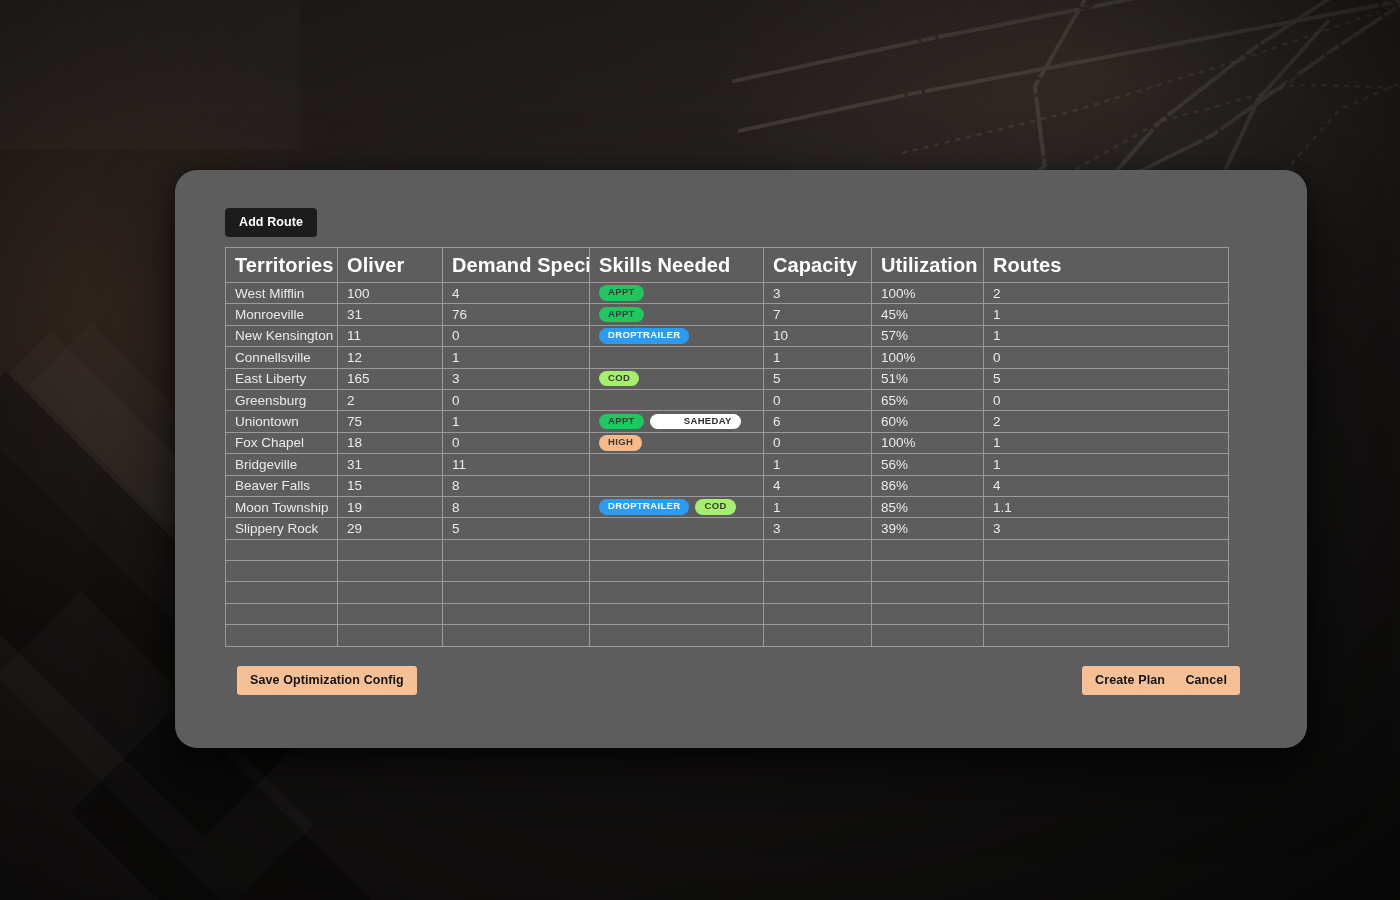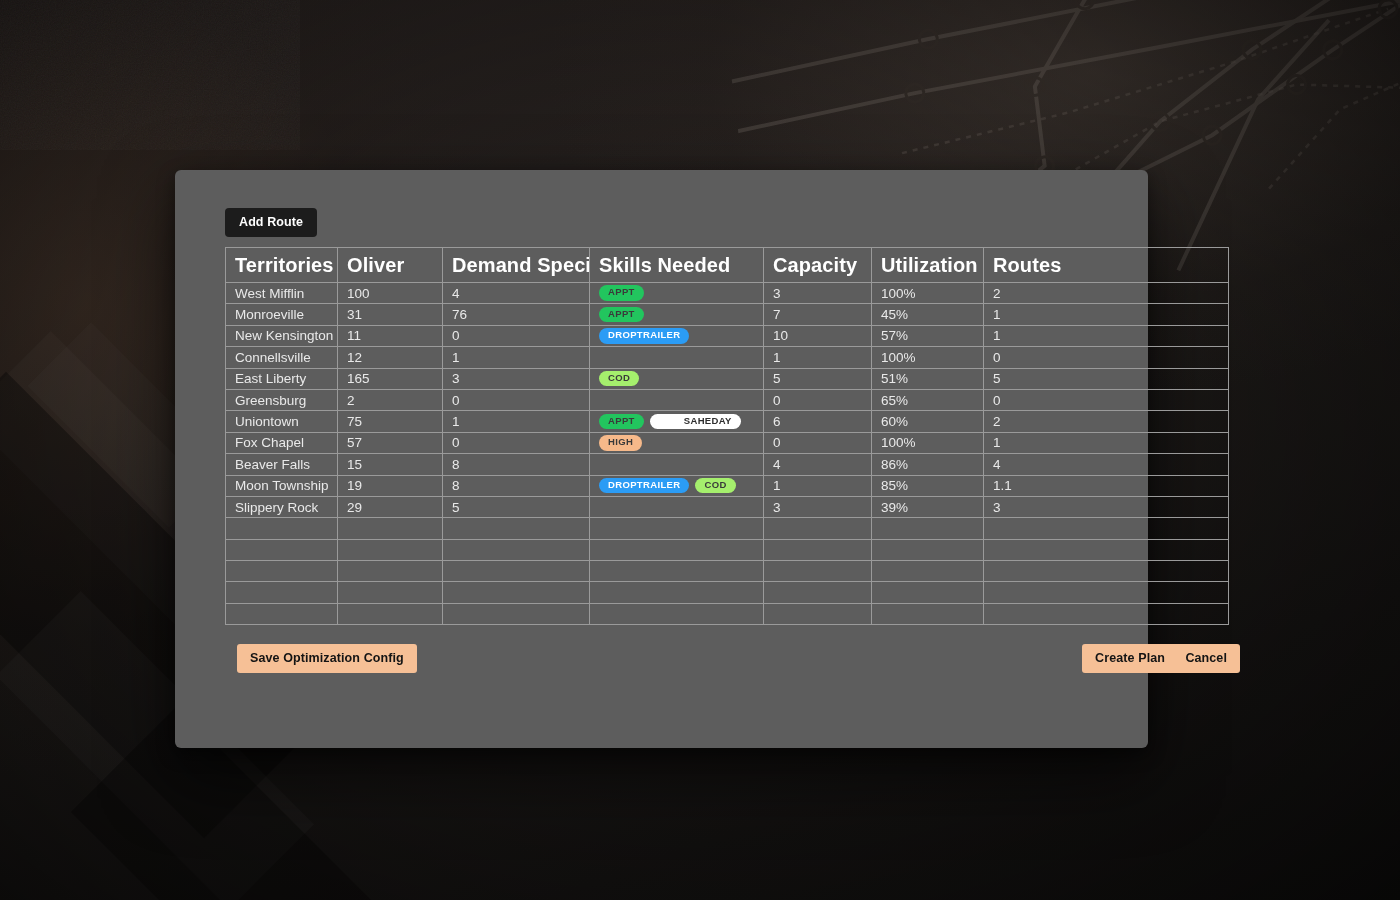--- a/index.html
+++ b/index.html
@@ -61,24 +61,24 @@
     position: absolute; inset: 0;
     opacity: 0.05;
     pointer-events: none;
   }
 
   
   #modal {
     position: absolute;
     left: 175px;
     top: 170px;
-    width: 973px;
+    width: 1132px;
     height: 578px;
     background: #5d5d5d;
-    border-radius: 6px;
+    border-radius: 22px;
     box-shadow: 0 28px 70px rgba(0,0,0,0.60), 0 6px 18px rgba(0,0,0,0.45);
     padding: 38px 50px 0 50px;
   }
 
   
   #add-route-btn {
     display: inline-block;
     background: #1c1c1c;
     color: #ffffff;
     font-size: 12.5px;
@@ -336,29 +336,40 @@
               <span class="badge badge-appt">APPT</span>
               <span class="badge badge-saheday">SAHEDAY</span>
             </div>
           </td>
           <td>6</td>
           <td>60%</td>
           <td>2</td>
         </tr>
         <tr>
           <td>Fox Chapel</td>
-          <td>57</td>
+          <td>18</td>
           <td>0</td>
           <td>
             <div class="skills">
               <span class="badge badge-high">HIGH</span>
             </div>
           </td>
           <td>0</td>
           <td>100%</td>
+          <td>1</td>
+        </tr>
+        <tr>
+          <td>Bridgeville</td>
+          <td>31</td>
+          <td>11</td>
+          <td>
+            <div class="skills"></div>
+          </td>
+          <td>1</td>
+          <td>56%</td>
           <td>1</td>
         </tr>
         <tr>
           <td>Beaver Falls</td>
           <td>15</td>
           <td>8</td>
           <td>
             <div class="skills"></div>
           </td>
           <td>4</td>

